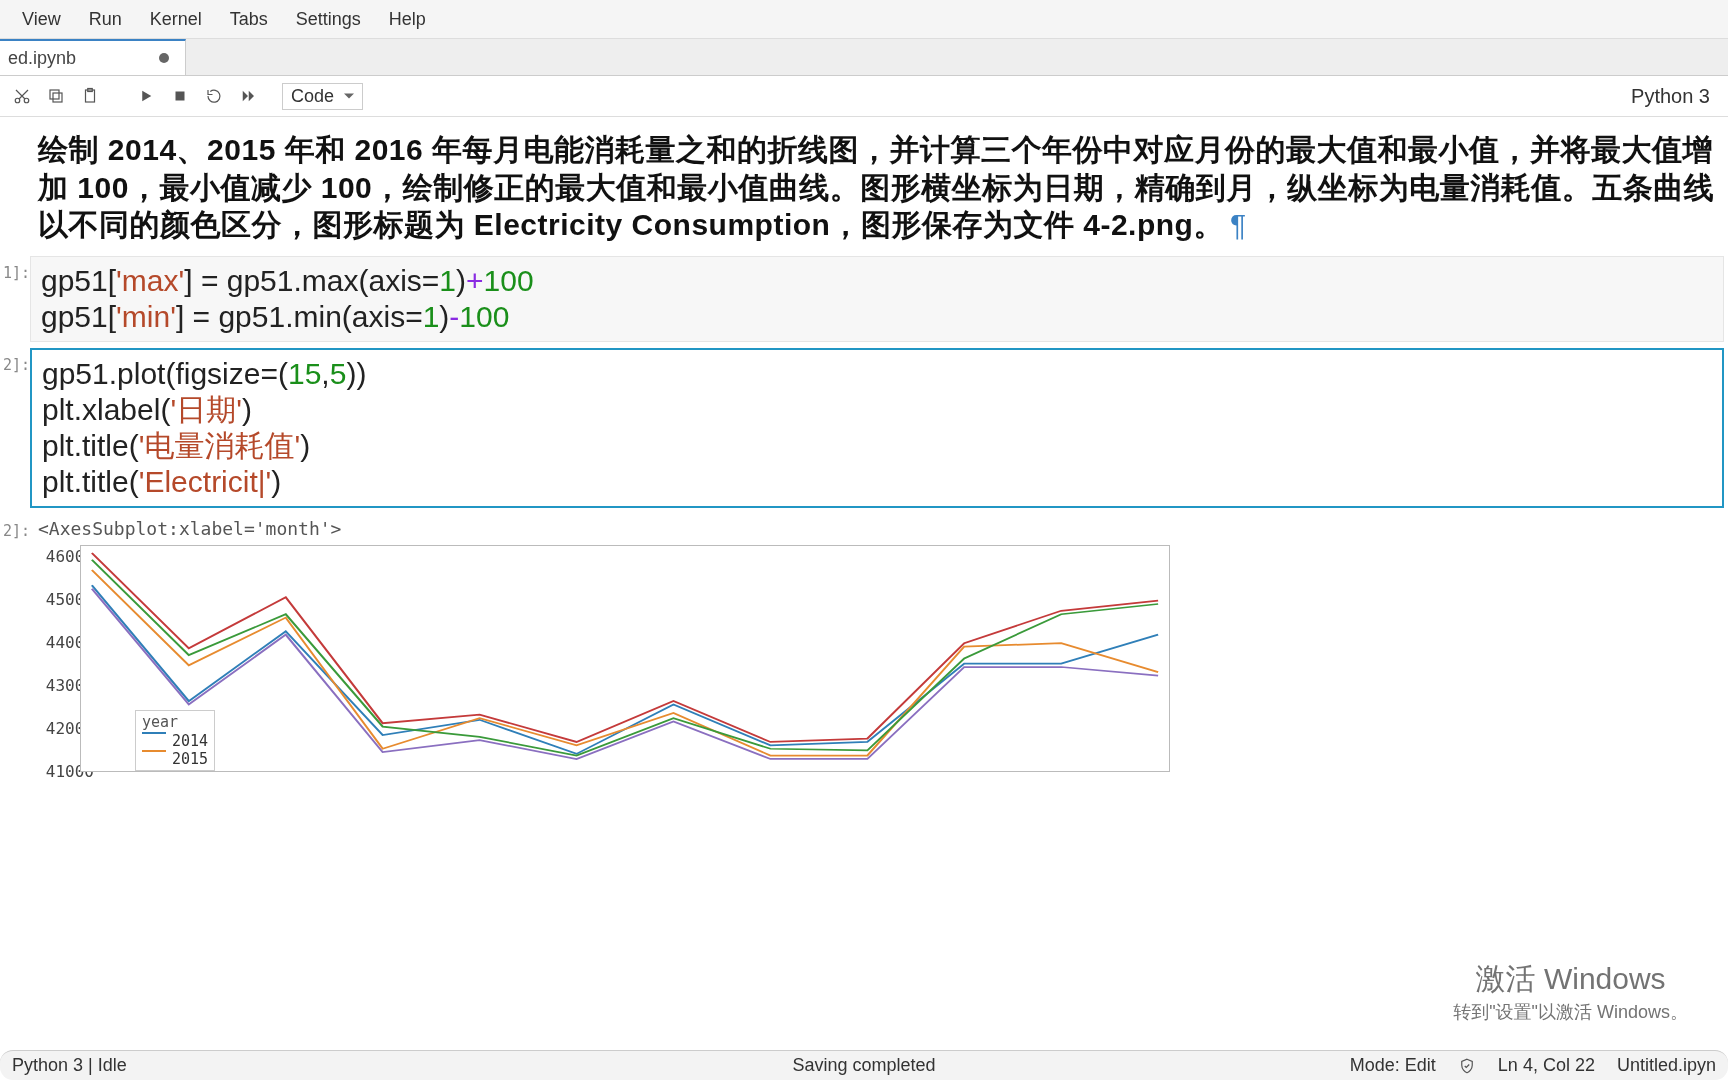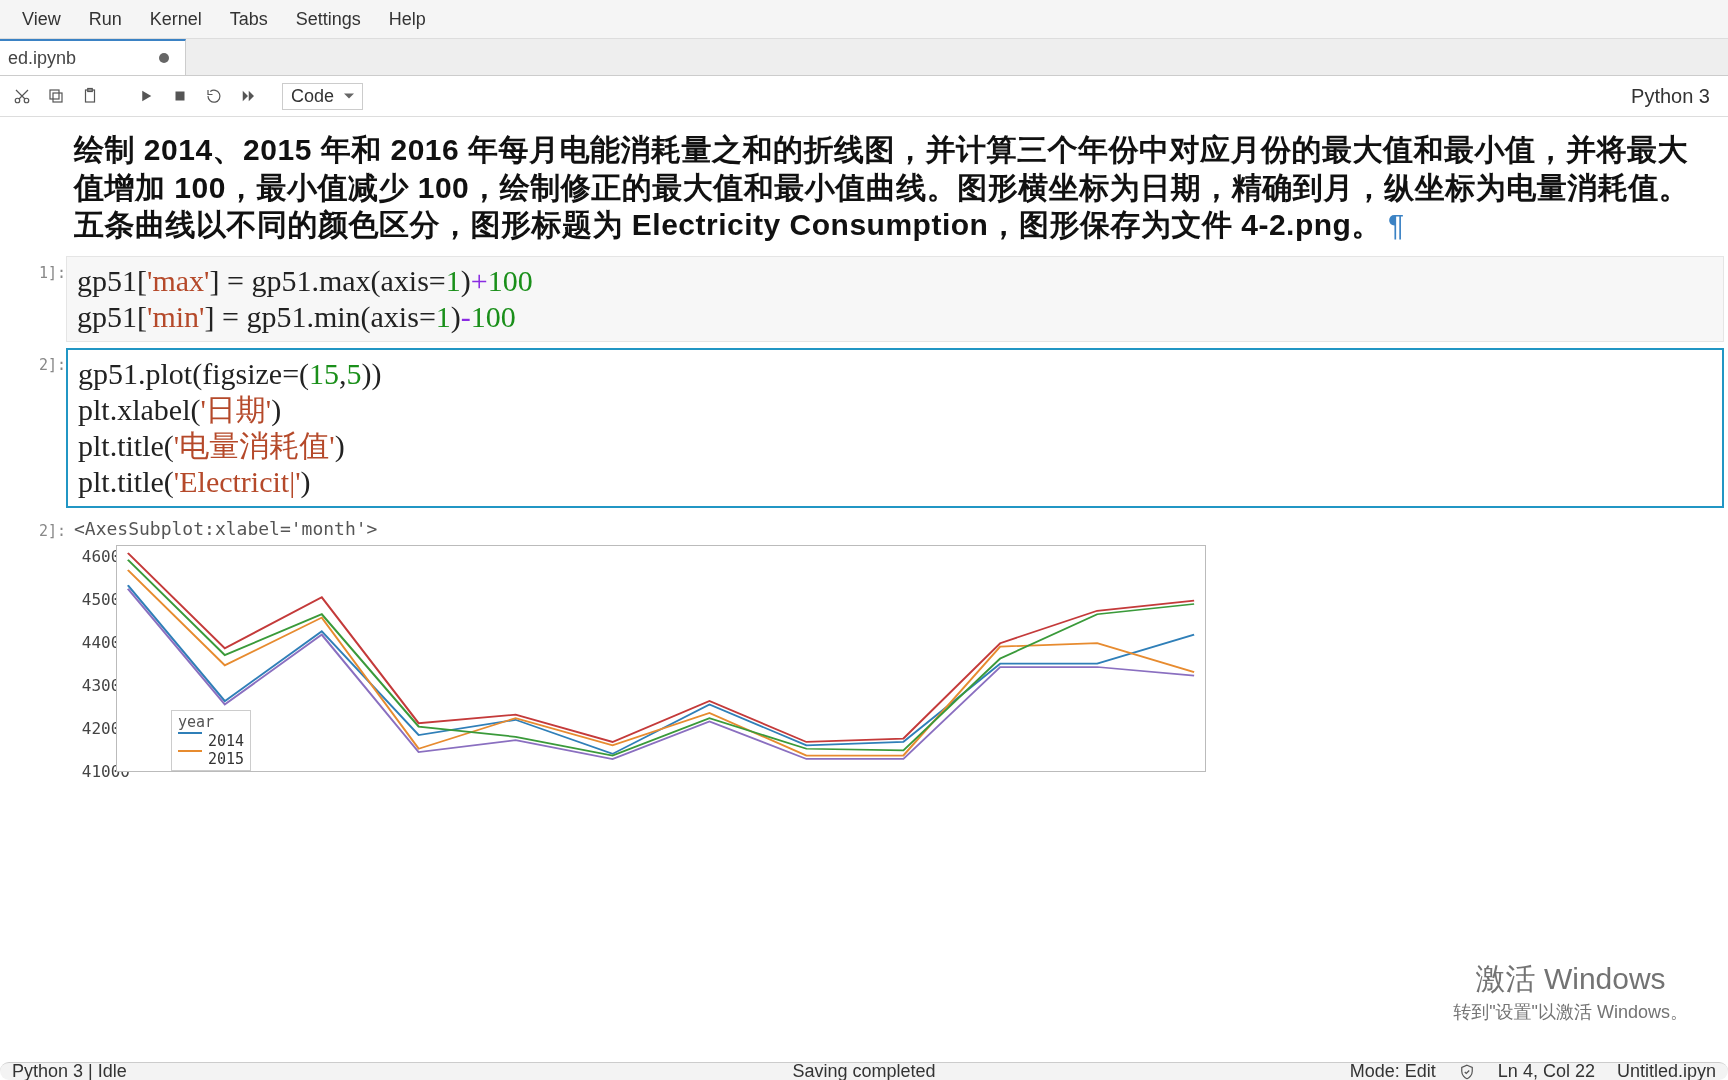--- a/index.html
+++ b/index.html
@@ -111,21 +111,20 @@
   text-align: right;
   color: #888;
   font-size: 15px;
   font-family: "Consolas", monospace;
   padding-top: 8px;
   flex-shrink: 0;
 }
 .cell {
   display: flex;
   margin-bottom: 6px;
-  margin-left: 36px;
 }
 .cell-body {
   flex: 1;
   padding: 4px 10px;
 }
 
 
 .md-text {
   font-size: 30px;
   font-weight: 700;
@@ -135,21 +134,21 @@
   letter-spacing: 0.5px;
 }
 .md-text .pilcrow {
   color: #3b82c4;
   font-weight: 400;
   margin-left: 6px;
 }
 
 
 .code-cell .cell-body {
-  font-family: Liberation Serif, serif;
+  font-family: Liberation Sans, sans-serif;
   font-size: 30px;
   line-height: 1.2;
   background: #f7f7f7;
   border: 1px solid #e5e5e5;
   padding: 6px 10px;
   white-space: pre;
 }
 .code-cell.active .cell-body {
   background: #fff;
   border: 2px solid #2196c4;
@@ -213,21 +212,21 @@
   pointer-events: none;
   margin-left: 35px;
 }
 .watermark .wm1 { font-size: 30px; }
 .watermark .wm2 { font-size: 18px; }
 
 
 .statusbar {
   position: absolute;
   left: 0; right: 0; bottom: 0;
-  height: 18px;
+  height: 30px;
   background: #f3f3f3;
   border-top: 1px solid #ccc;
   display: flex;
   align-items: center;
   font-size: 18px;
   color: #333;
   padding: 0 12px;
   border-radius: 13px;
 }
 .statusbar .sb-left { }

